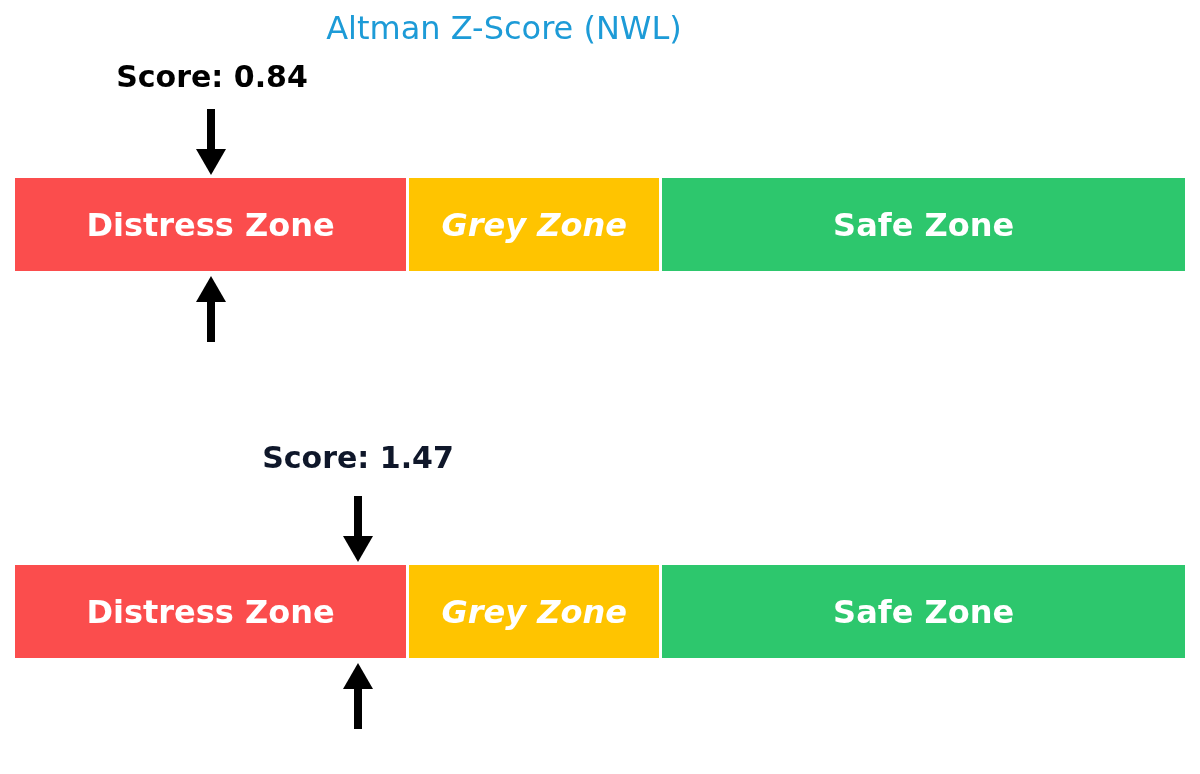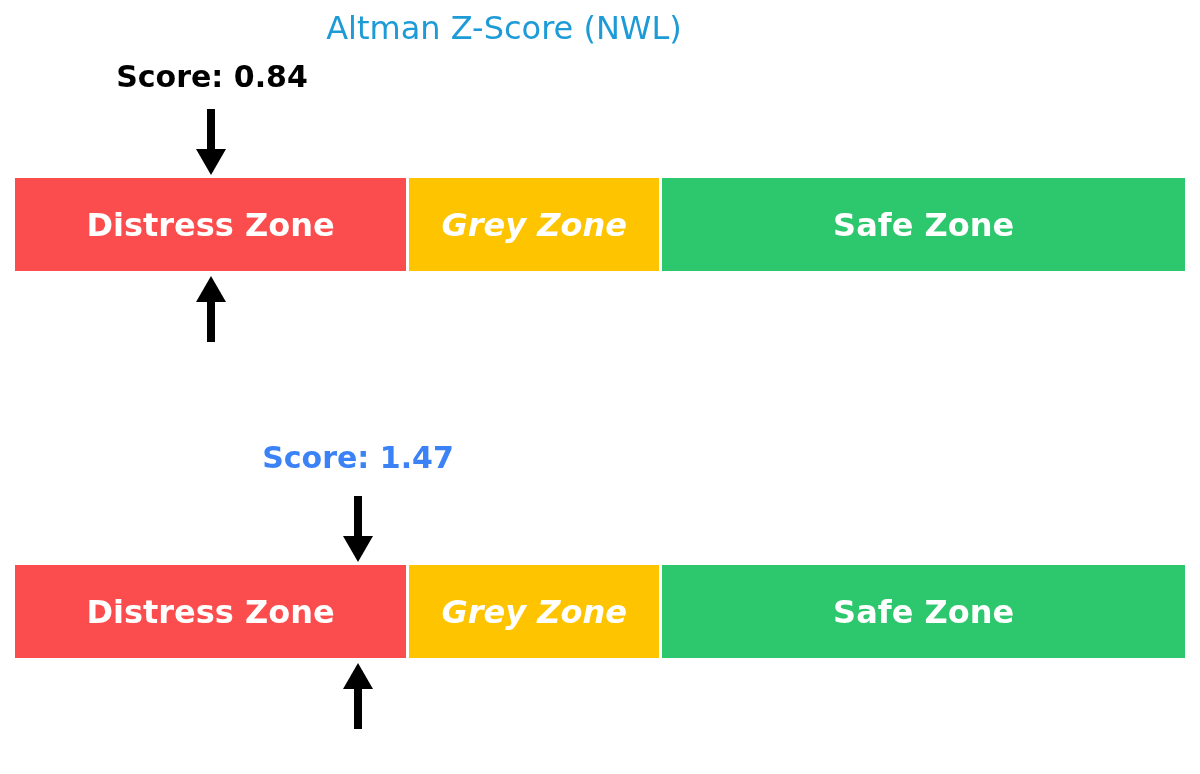--- a/index.html
+++ b/index.html
@@ -94,21 +94,21 @@
       <span class="zone-label" style="color: rgb(255, 255, 255);">Safe Zone</span>
     </div>
   </div>
 
   <svg class="arrow up-1" viewBox="0 0 30 66" style="fill: rgb(0, 0, 0);">
     <polygon points="15,0 0,26 30,26"></polygon>
     <rect x="11" y="22" width="8" height="44"></rect>
   </svg>
 
 
-  <div class="score-label score-2" style="color: #3b82f6;">Score: 1.47</div>
+  <div class="score-label score-2" style="color: #0f172a;">Score: 1.47</div>
 
   <svg class="arrow down-2" viewBox="0 0 30 66" style="fill: rgb(0, 0, 0);">
     <rect x="11" y="0" width="8" height="44"></rect>
     <polygon points="0,40 30,40 15,66"></polygon>
   </svg>
 
   <div class="zone-bar bar-2">
     <div class="zone-seg seg-distress" style="background: rgb(251, 77, 77);">
       <span class="zone-label" style="color: rgb(255, 255, 255);">Distress Zone</span>
     </div>

